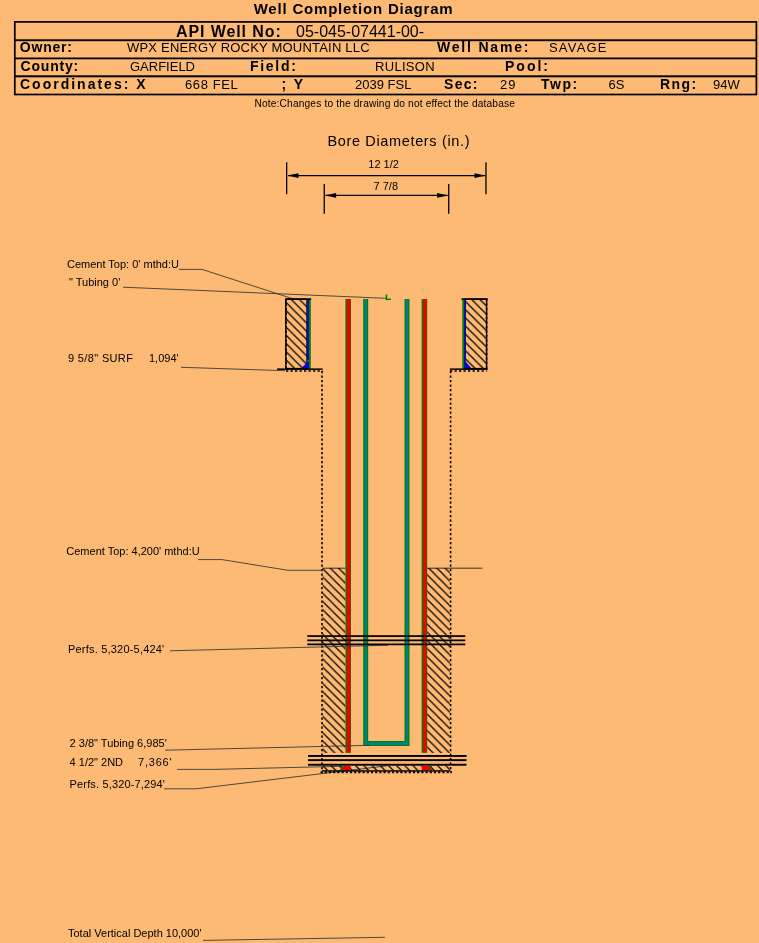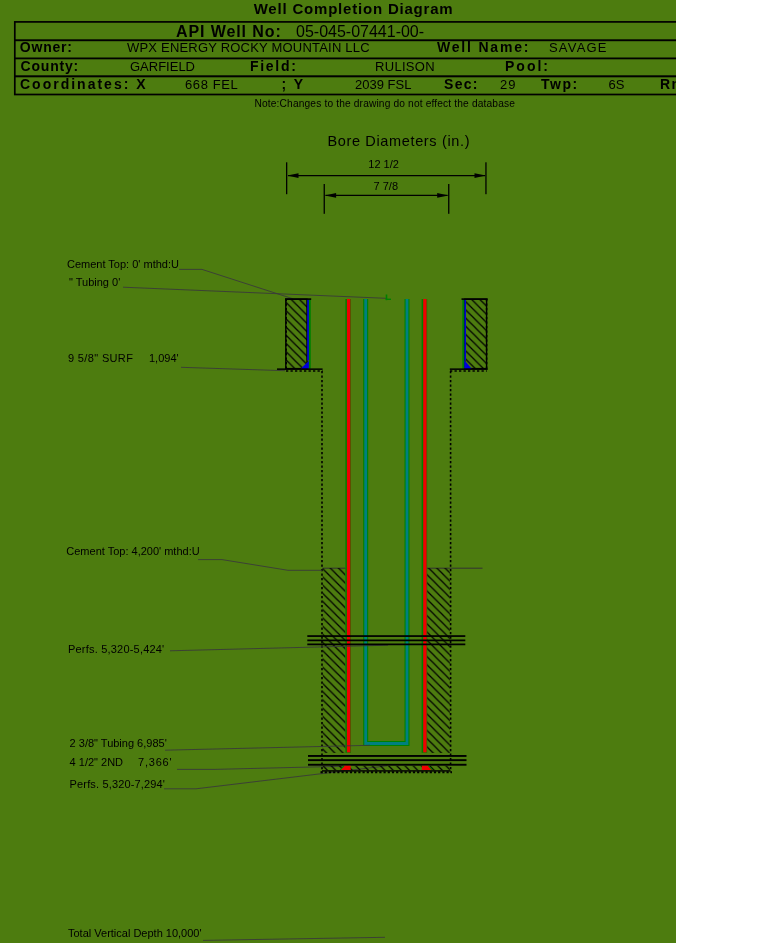--- a/index.html
+++ b/index.html
@@ -1,16 +1,16 @@
 <!DOCTYPE html>
 <html><head>
 <meta charset="utf-8">
 <style>
 html,body{margin:0;padding:0;background:#fff;}
-#page{position:relative;width:676px;height:943px;background:#4d7c0f;overflow:hidden;font-family:"Liberation Sans",sans-serif;}
+#page{position:relative;width:759px;height:943px;background:#fdba74;overflow:hidden;font-family:"Liberation Sans",sans-serif;}
 svg{position:absolute;left:0;top:0;}
 text{font-family:"Liberation Sans",sans-serif;fill:#000;}
 </style>
 </head>
 <body>
 <div id="page">
 <svg width="759" height="943" viewBox="0 0 759 943">
 <defs>
 <pattern id="hatch" width="8.2" height="8.2" patternUnits="userSpaceOnUse">
 <path d="M-2,6.2 l10.2,10.2 M-2,-2 l10.2,10.2 M6.2,-2 l10.2,10.2" stroke="#000" stroke-width="1.25" fill="none"></path>

